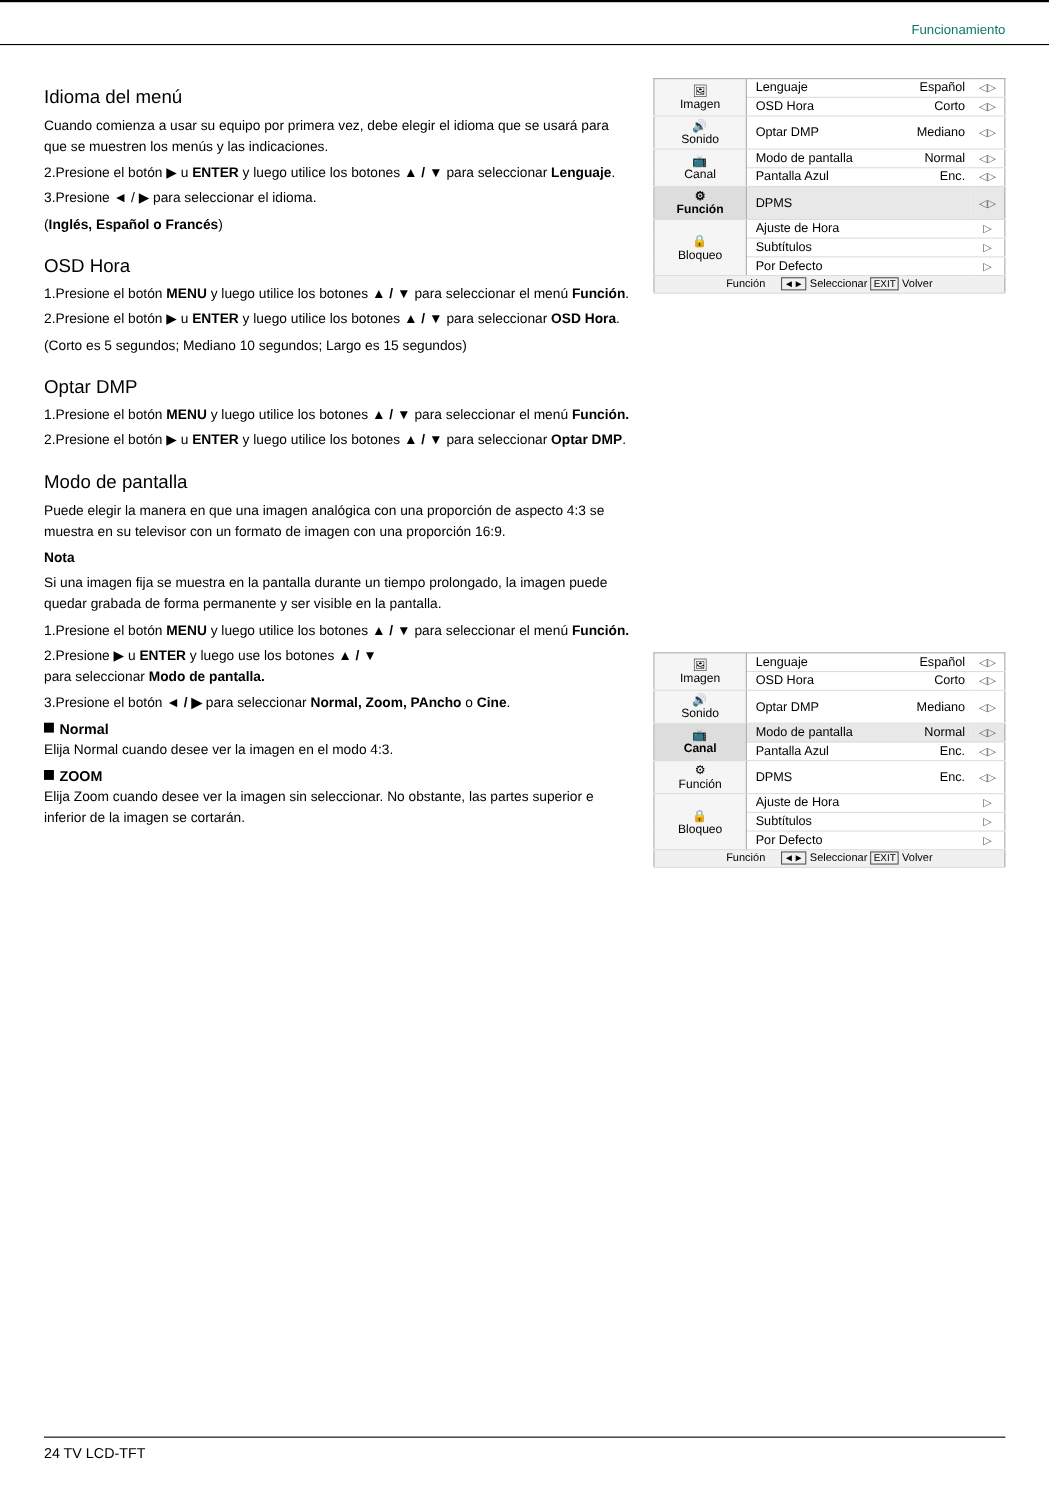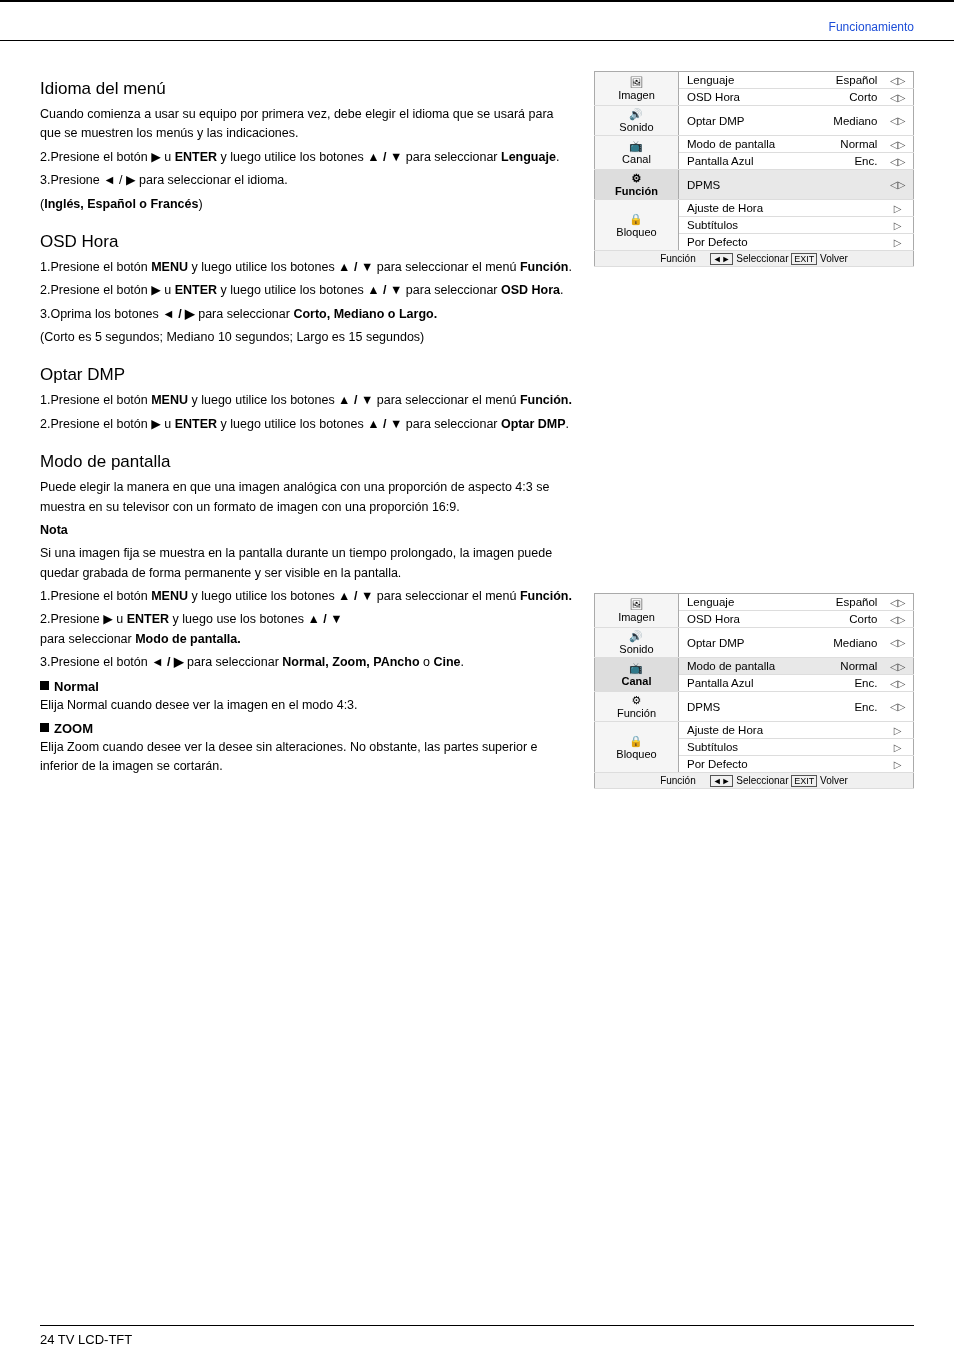--- a/index.html
+++ b/index.html
@@ -10,21 +10,21 @@
       font-family: Arial, Helvetica, sans-serif;
       font-size: 13px;
       color: #000;
       position: relative;
     }
 
     .page-header {
       text-align: right;
       padding: 18px 40px 6px 40px;
       font-size: 12px;
-      color: #1d4ed8;
+      color: #0f766e;
       border-bottom: 1px solid #000;
       margin-bottom: 0;
     }
 
     .page-content {
       display: flex;
       padding: 0 40px;
     }
 
     .left-col {
@@ -141,21 +141,20 @@
 
     <h2 class="section-title">Idioma del menú</h2>
     <p>Cuando comienza a usar su equipo por primera vez, debe elegir el idioma que se usará para que se muestren los menús y las indicaciones.</p>
     <p>2.Presione el botón ▶ u <strong>ENTER</strong> y luego utilice los botones <strong>▲ / ▼</strong> para seleccionar <strong>Lenguaje</strong>.</p>
     <p>3.Presione ◄ / ▶ para seleccionar el idioma.</p>
     <p>(<strong>Inglés, Español o Francés</strong>)</p>
 
     <h2 class="section-title">OSD Hora</h2>
     <p>1.Presione el botón <strong>MENU</strong> y luego utilice los botones <strong>▲ / ▼</strong> para seleccionar el menú <strong>Función</strong>.</p>
     <p>2.Presione el botón ▶ u <strong>ENTER</strong> y luego utilice los botones <strong>▲ / ▼</strong> para seleccionar <strong>OSD Hora</strong>.</p>
-    <p>3.Oprima los botones <strong>◄ / ▶</strong> para seleccionar <strong>Corto, Mediano o Largo.</strong></p>
     <p>(Corto es 5 segundos; Mediano 10 segundos; Largo es 15 segundos)</p>
 
     <h2 class="section-title">Optar DMP</h2>
     <p>1.Presione el botón <strong>MENU</strong> y luego utilice los botones <strong>▲ / ▼</strong> para seleccionar el menú <strong>Función.</strong></p>
     <p>2.Presione el botón ▶ u <strong>ENTER</strong> y luego utilice los botones <strong>▲ / ▼</strong> para seleccionar <strong>Optar DMP</strong>.</p>
 
     <h2 class="section-title">Modo de pantalla</h2>
     <p>Puede elegir la manera en que una imagen analógica con una proporción de aspecto 4:3 se muestra en su televisor con un formato de imagen con una proporción 16:9.</p>
     <p><strong>Nota</strong></p>
     <p>Si una imagen fija se muestra en la pantalla durante un tiempo prolongado, la imagen puede quedar grabada de forma permanente y ser visible en la pantalla.</p>
@@ -166,21 +165,21 @@
     <div class="bullet-heading">
       <span class="bullet-sq"></span>
       <span><strong>Normal</strong></span>
     </div>
     <p>Elija Normal cuando desee ver la imagen en el modo 4:3.</p>
 
     <div class="bullet-heading">
       <span class="bullet-sq"></span>
       <span><strong>ZOOM</strong></span>
     </div>
-    <p>Elija Zoom cuando desee ver la desee sin alteraciones. No obstante, las partes superior e inferior de la imagen se cortarán.</p>
+    <p>Elija Zoom cuando desee ver la imagen sin seleccionar. No obstante, las partes superior e inferior de la imagen se cortarán.</p>
   </div>
 
   <div class="right-col">
 
     <div style="margin-top: 10px;">
       <table class="menu-table">
         <tbody>
 
           <tr>
             <td class="col-menu" rowspan="2">
@@ -334,15 +333,15 @@
               <span style="font-size:9px; border:1px solid #555; padding:0 2px;">EXIT</span>
               <span> Volver</span>
             </td>
           </tr>
         </tbody>
       </table>
     </div>
   </div>
 </div>
 
-<div style="position: absolute; bottom: 3px; left: 40px; border-top: 1px solid #000; width: calc(100% - 80px); padding-top: 6px;">
+<div style="position: absolute; bottom: 22px; left: 40px; border-top: 1px solid #000; width: calc(100% - 80px); padding-top: 6px;">
   <span>24  TV LCD-TFT</span>
 </div>
 
 </body></html>

